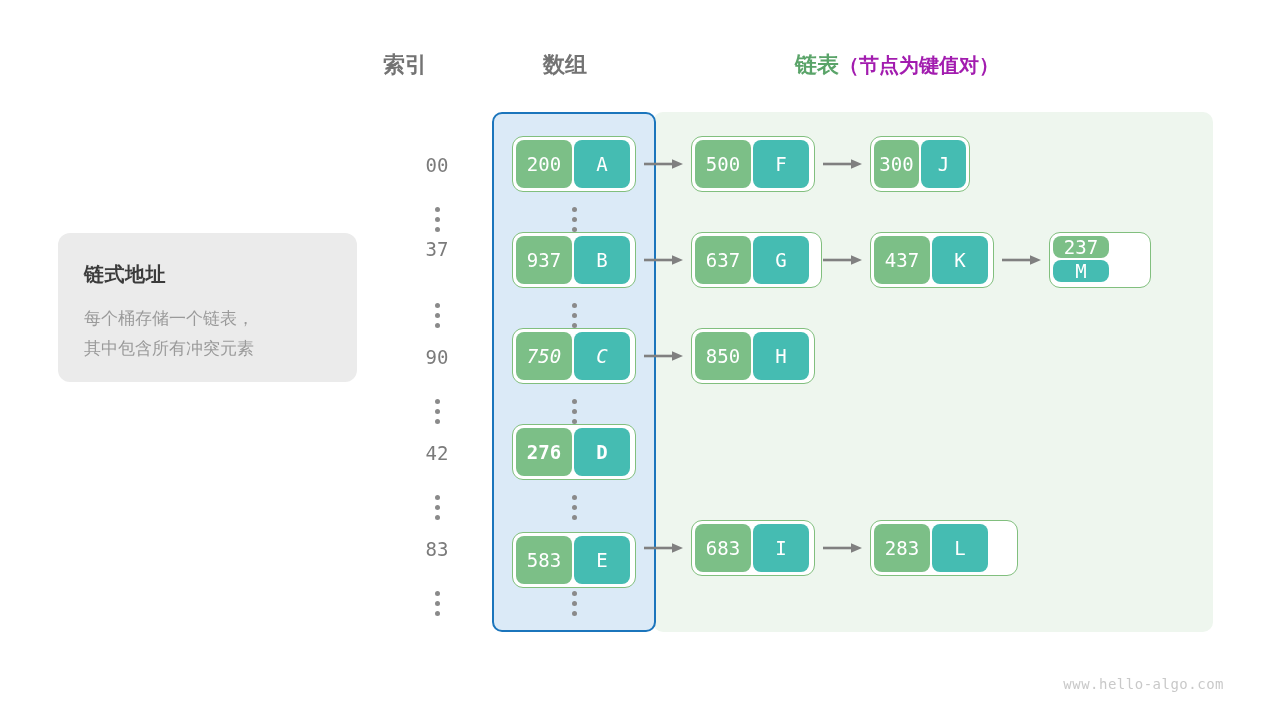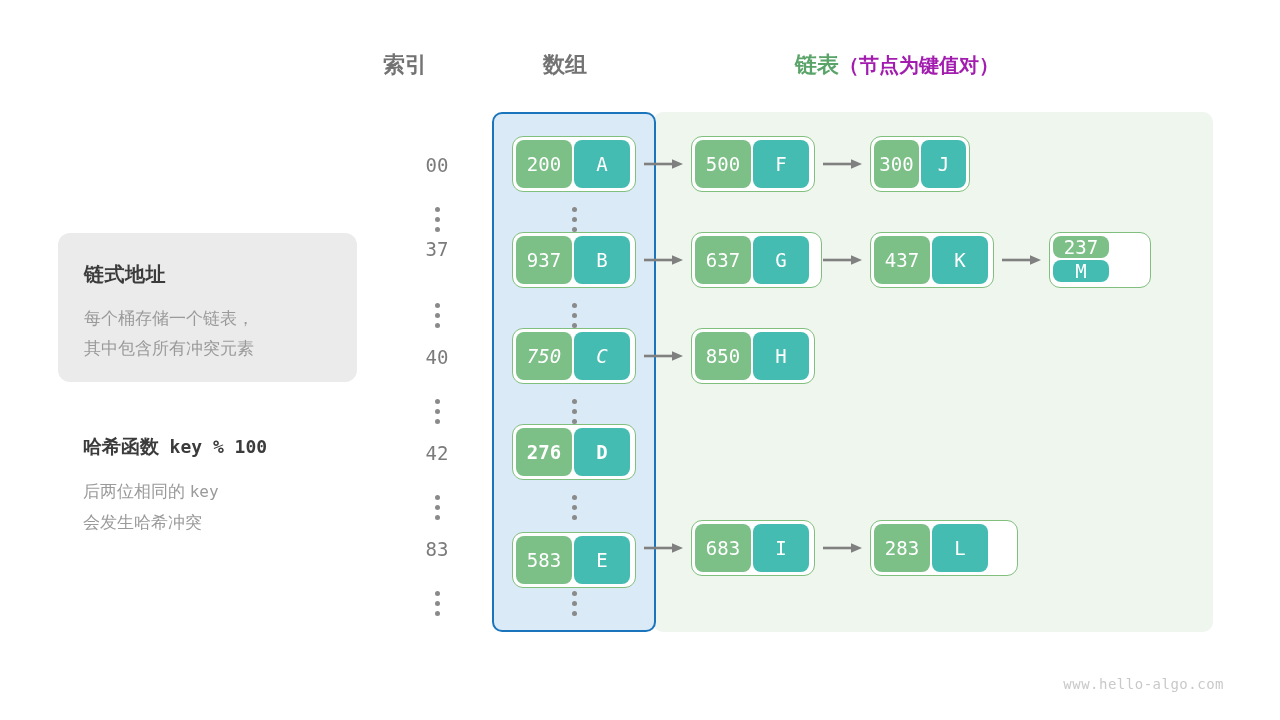--- a/index.html
+++ b/index.html
@@ -198,27 +198,20 @@
   <div class="hdr hdr-list"><span>链表</span><span class="sub">（节点为键值对）</span></div>
 
   <div class="infobox">
     <div class="infobox-title">链式地址</div>
     <div class="infobox-body">
       <div>每个桶存储一个链表，</div>
       <div>其中包含所有冲突元素</div>
     </div>
   </div>
 
-  <div class="hashnote">
-    <div class="hashnote-title"><span>哈希函数</span>&nbsp;&nbsp;<span class="mono">key % 100</span></div>
-    <div class="hashnote-body">
-      <div><span>后两位相同的</span>&nbsp;<span class="mono">key</span></div>
-      <div>会发生哈希冲突</div>
-    </div>
-  </div>
 
   <div class="list-bg"></div>
   <div class="array-bg"></div>
 
   <div id="rows-layer">
       <div class="idx" style="top: 136px;">00</div>
       <div class="node" style="width: 124px; left: 512px; top: 136px;">
         <div class="key">200</div>
         <div class="val">A</div>
       </div>
@@ -290,21 +283,21 @@
       <div class="dots" style="left: 427px; top: 298px;">
         <i></i>
         <i></i>
         <i></i>
       </div>
       <div class="dots" style="left: 564px; top: 298px;">
         <i></i>
         <i></i>
         <i></i>
       </div>
-      <div class="idx" style="top: 328px;">40</div>
+      <div class="idx" style="top: 328px;">90</div>
       <div class="node" style="width: 124px; left: 512px; top: 328px; font-style: italic;">
         <div class="key">750</div>
         <div class="val">C</div>
       </div>
       <div class="arrow" style="left: 644px; top: 350px; width: 39px;">
         <svg width="39" height="12" viewBox="0 0 39 12">
           <line x1="0" y1="6" x2="30" y2="6" stroke="#808080" stroke-width="2.6"></line>
           <polygon points="39,6 28,1.2 28,10.8" fill="#808080"></polygon>
         </svg>
       </div>

